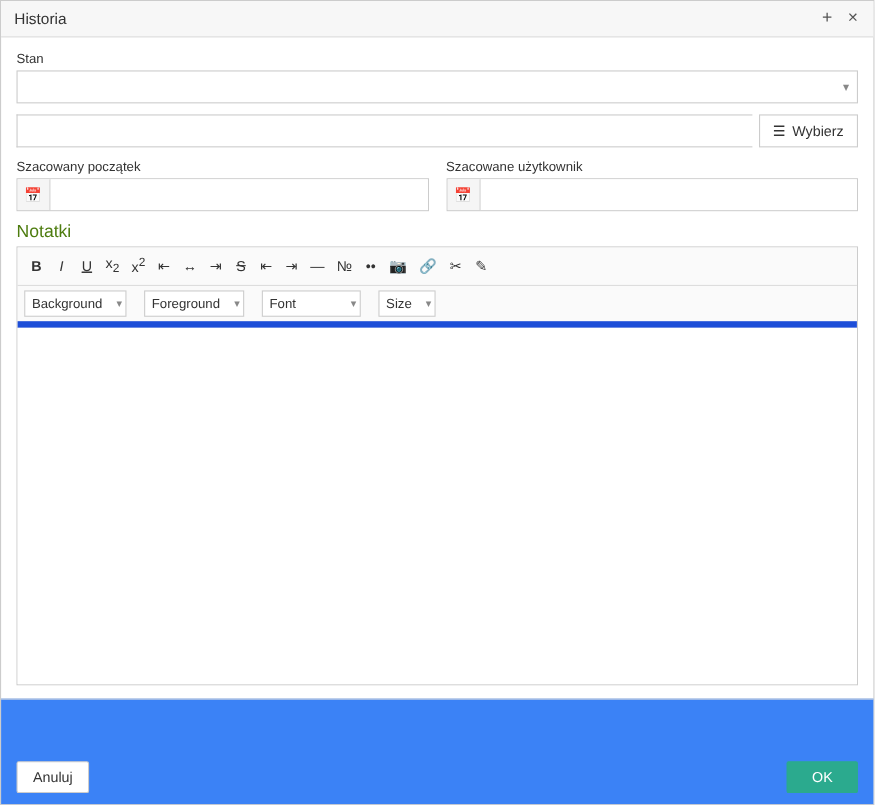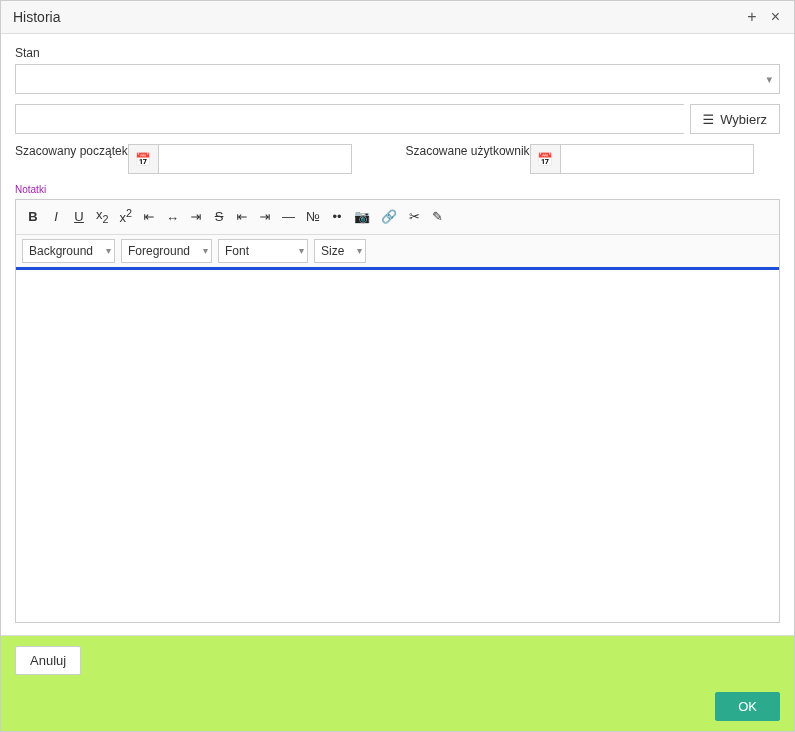--- a/index.html
+++ b/index.html
@@ -113,21 +113,21 @@
       color: #333;
       margin-left: 6px;
     }
     .date-fields {
       display: flex;
       gap: 16px;
     }
     .date-field-group {
       flex: 1;
       display: flex;
-      flex-direction: row;
+      flex-direction: column;
     }
     .date-input-wrapper {
       display: flex;
       align-items: center;
       border: 1px solid #ccc;
       height: 30px;
     }
     .date-icon-btn {
       background: #f5f5f5;
       border: none;
@@ -143,22 +143,22 @@
     }
     .date-input {
       flex: 1;
       border: none;
       padding: 5px 8px;
       font-size: 13px;
       outline: none;
       height: 100%;
     }
     .notatki-label {
-      font-size: 10px;
-      color: #a21caf;
+      font-size: 16px;
+      color: #4d7c0f;
       margin-bottom: 4px;
     }
     .editor-container {
       border: 1px solid #ccc;
       flex: 1;
       display: flex;
       flex-direction: column;
     }
     .editor-toolbar {
       border-bottom: 1px solid #ddd;
@@ -179,23 +179,23 @@
       line-height: 1.4;
       border-radius: 2px;
       min-width: 22px;
       text-align: center;
     }
     .toolbar-btn.bold { font-weight: bold; }
     .toolbar-btn.italic { font-style: italic; }
     .toolbar-btn.underline { text-decoration: underline; }
     .editor-dropdowns {
       padding: 4px 6px;
-      border-bottom: 3px solid #1d4ed8;
-      display: flex;
-      gap: 6px;
+      border-bottom: 6px solid #1d4ed8;
+      display: flex;
+      gap: 16px;
       background: #fafafa;
     }
     .editor-select {
       border: 1px solid #ccc;
       padding: 2px 20px 2px 6px;
       font-size: 12px;
       appearance: none;
       background: #fff;
       height: 24px;
       color: #333;
@@ -219,24 +219,24 @@
       flex: 1;
       min-height: 280px;
       padding: 8px;
       outline: none;
       font-size: 13px;
       background: #fff;
     }
     .dialog-footer {
       display: flex;
       justify-content: space-between;
-      align-items: flex-start;
+      align-items: flex-end;
       padding: 10px 14px;
       border-top: 1px solid #ddd;
-      background: #bef264;
+      background: #3b82f6;
     }
     .btn-cancel {
       background: #fff;
       border: 1px solid #ccc;
       padding: 6px 14px;
       font-size: 13px;
       cursor: pointer;
       color: #333;
       border-radius: 2px;
     }

